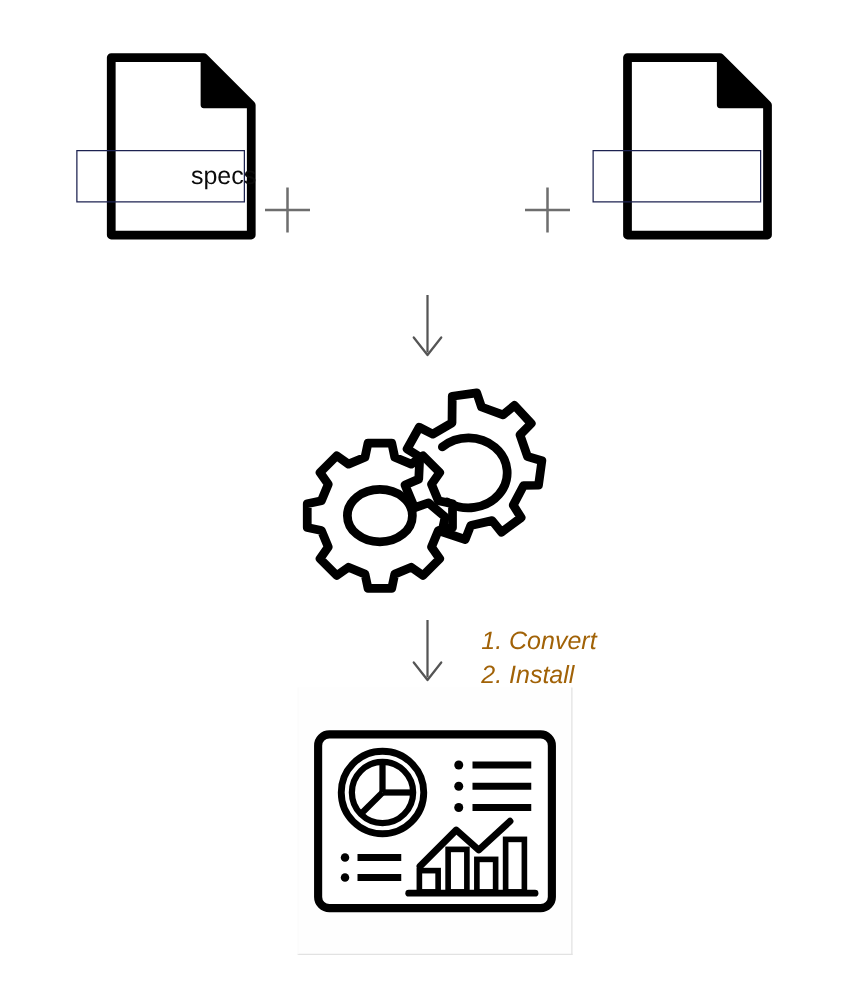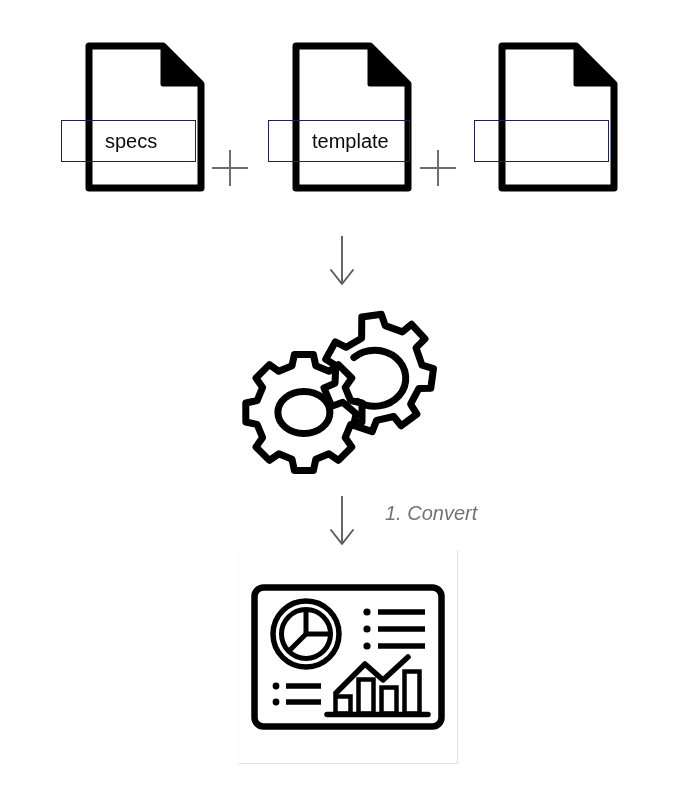--- a/index.html
+++ b/index.html
@@ -63,21 +63,21 @@
   }
   .file-label-box.wide { width: 142px; }
 
   .file-label-text {
     position: absolute;
     top: 76px;
     left: 50px;
     width: 100px;
     height: 46px;
     line-height: 46px;
-    text-align: left;
+    text-align: right;
     font-size: 20px;
     color: #0b0b0b;
     z-index: 4;
     white-space: nowrap;
   }
 
   .plus-sign {
     position: absolute;
     top: 108px;
     width: 36px;
@@ -125,21 +125,21 @@
     height: 172px;
   }
 
   
   .steps-text {
     position: absolute;
     left: 385px;
     top: 500px;
     font-size: 20px;
     font-style: italic;
-    color: #737373;
+    color: #a16207;
     line-height: 27px;
     white-space: nowrap;
   }
   .steps-text div { white-space: nowrap; }
 
   
   .faint-panel {
     position: absolute;
     left: 238px;
     top: 550px;
@@ -173,28 +173,20 @@
       <svg class="file-svg" viewBox="0 0 120 150">
         <path d="M4 4 H78 L116 42 V146 H4 Z" fill="#ffffff" stroke="#000000" stroke-width="7" stroke-linejoin="round"></path>
         <path d="M78 4 L116 42 H78 Z" fill="#000000" stroke="#000000" stroke-width="5" stroke-linejoin="round"></path>
       </svg>
       <div class="file-label-box"></div>
       <div class="file-label-text">specs</div>
     </div>
 
     <div class="plus-sign p0"></div>
 
-    <div class="file-group g1">
-      <svg class="file-svg" viewBox="0 0 120 150">
-        <path d="M4 4 H78 L116 42 V146 H4 Z" fill="#ffffff" stroke="#000000" stroke-width="7" stroke-linejoin="round"></path>
-        <path d="M78 4 L116 42 H78 Z" fill="#000000" stroke="#000000" stroke-width="5" stroke-linejoin="round"></path>
-      </svg>
-      <div class="file-label-box wide"></div>
-      <div class="file-label-text">template</div>
-    </div>
 
     <div class="plus-sign p1"></div>
 
     <div class="file-group g2">
       <svg class="file-svg" viewBox="0 0 120 150">
         <path d="M4 4 H78 L116 42 V146 H4 Z" fill="#ffffff" stroke="#000000" stroke-width="7" stroke-linejoin="round"></path>
         <path d="M78 4 L116 42 H78 Z" fill="#000000" stroke="#000000" stroke-width="5" stroke-linejoin="round"></path>
       </svg>
       <div class="file-label-box"></div>
     </div>
@@ -284,20 +276,21 @@
     </svg>
   </div>
 
   <svg class="arrow-2" viewBox="0 0 40 52">
     <line x1="20" y1="0" x2="20" y2="46" stroke="#555555" stroke-width="1.8"></line>
     <polyline points="9,34 20,48 31,34" fill="none" stroke="#555555" stroke-width="1.8" stroke-linecap="round" stroke-linejoin="round"></polyline>
   </svg>
 
   <div class="steps-text">
     <div>1. Convert</div>
+    <div>2. Install</div>
   </div>
 
   <div class="faint-panel"></div>
 
   <div class="dashboard-wrap">
     <svg viewBox="0 0 196 148" width="196" height="148">
 
       <rect x="4.5" y="4.5" width="187" height="139" rx="9" ry="9" fill="#ffffff" stroke="#000000" stroke-width="6.5"></rect>
 
       <g>

